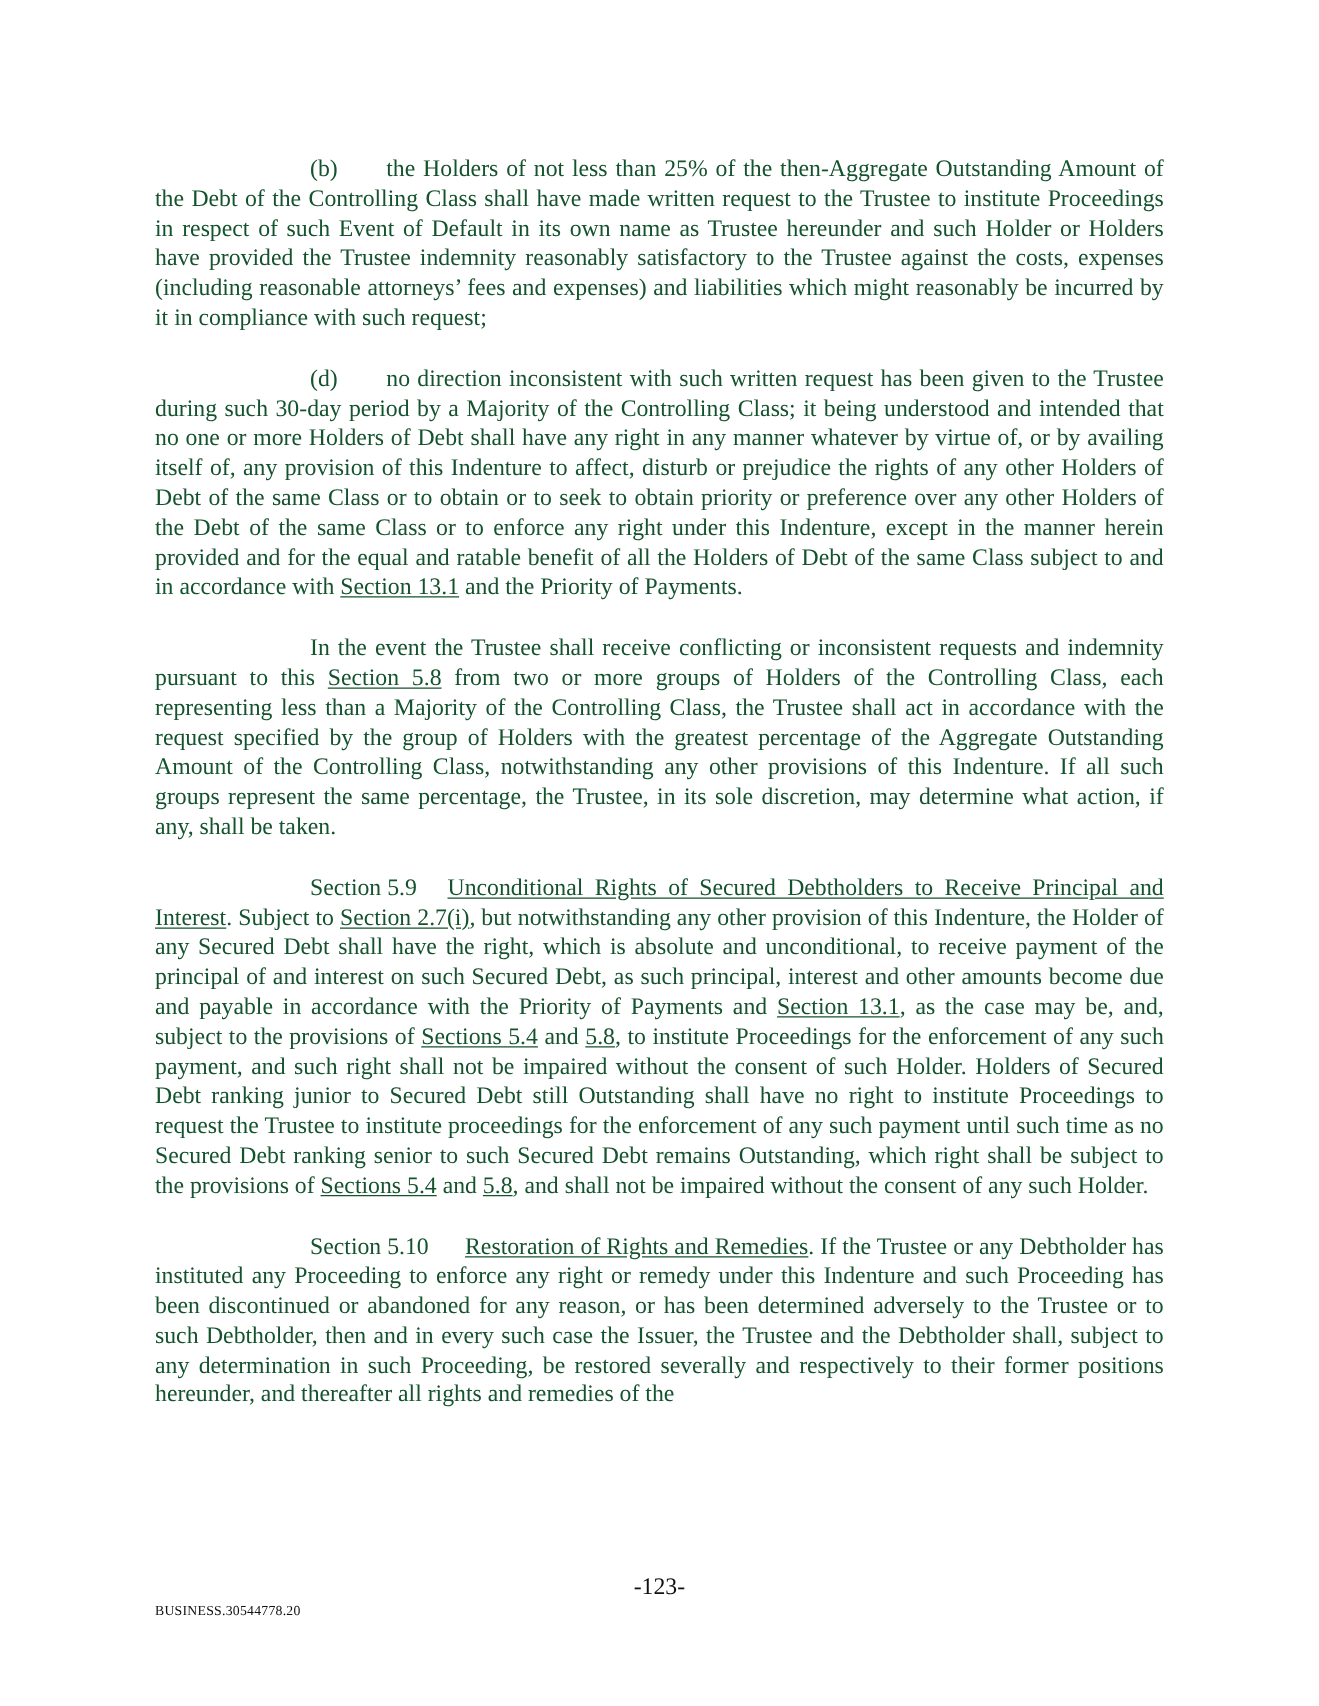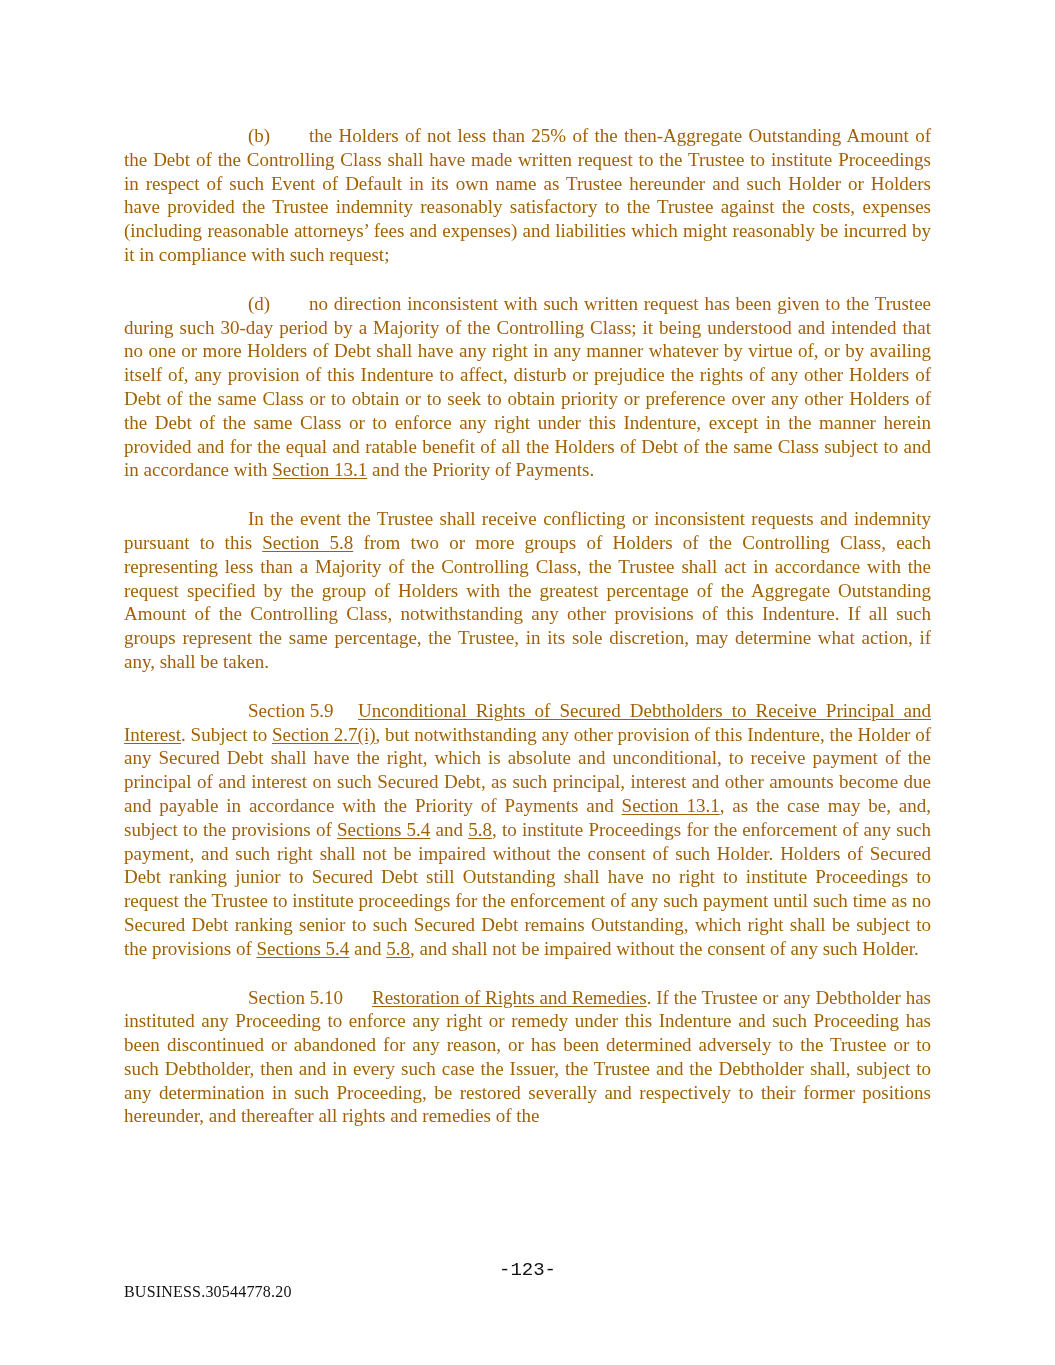--- a/index.html
+++ b/index.html
@@ -1,33 +1,33 @@
 <!DOCTYPE html>
 <html><head>
   <meta charset="utf-8">
   <style>
     html, body { margin: 0; padding: 0; background: #ffffff; }
     body { width: 1055px; height: 1365px; position: relative; overflow: hidden; }
     .page {
       position: absolute; left: 124px; top: 124px; width: 807px;
       font-family: "Liberation Serif", serif; font-size: 19px; line-height: 23.8px;
-      color: #a16207;
+      color: #14532d;
     }
     .para { text-align: justify; margin: 0 0 25px 0; }
     .indent { display: inline-block; width: 124px; }
     .label { display: inline-block; width: 61px; }
     .sec-label { display: inline-block; width: 110px; }
     .u { text-decoration: underline; text-underline-offset: 2px; }
     .footer-page {
       position: absolute; left: 0; width: 1055px; top: 1259px; text-align: center;
-      font-family: Liberation Mono, monospace; font-size: 19px; color: #111;
+      font-family: Liberation Serif, serif; font-size: 19px; color: #111;
     }
     .footer-id {
       position: absolute; left: 124px; top: 1283px;
-      font-family: "Liberation Serif", serif; font-size: 16px; color: #111; letter-spacing: 0.2px;
+      font-family: "Liberation Serif", serif; font-size: 11px; color: #111; letter-spacing: 0.2px;
     }
   </style>
 </head>
 <body>
 
 <div class="page">
 
   <p class="para"><span class="indent"></span><span class="label">(b)</span><span>the Holders of not less than 25% of the then-Aggregate Outstanding Amount of the Debt of the Controlling Class shall have made written request to the Trustee to institute Proceedings in respect of such Event of Default in its own name as Trustee hereunder and such Holder or Holders have provided the Trustee indemnity reasonably satisfactory to the Trustee against the costs, expenses (including reasonable attorneys’ fees and expenses) and liabilities which might reasonably be incurred by it in compliance with such request;</span></p>
 
 

